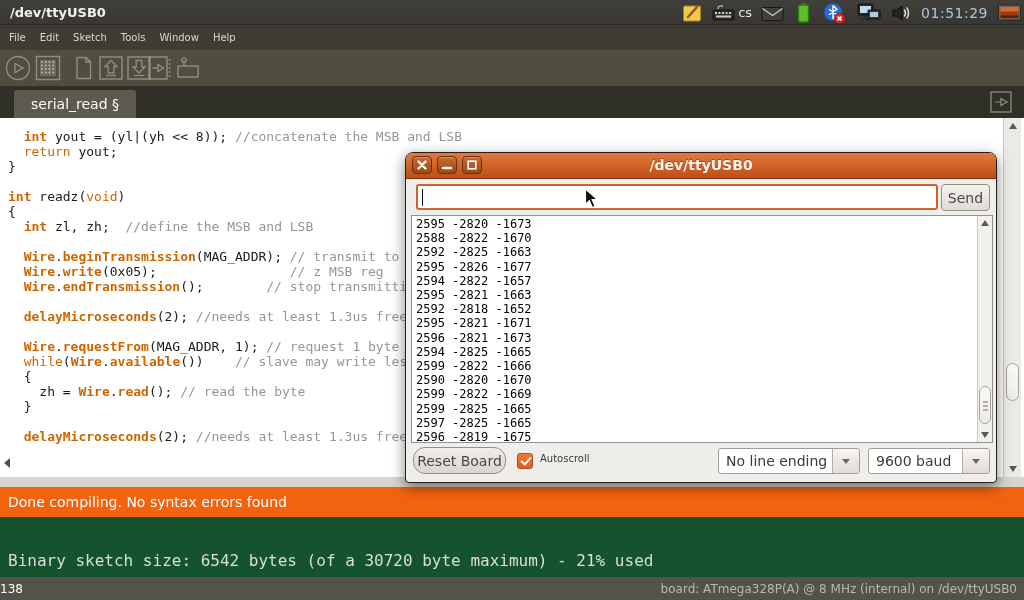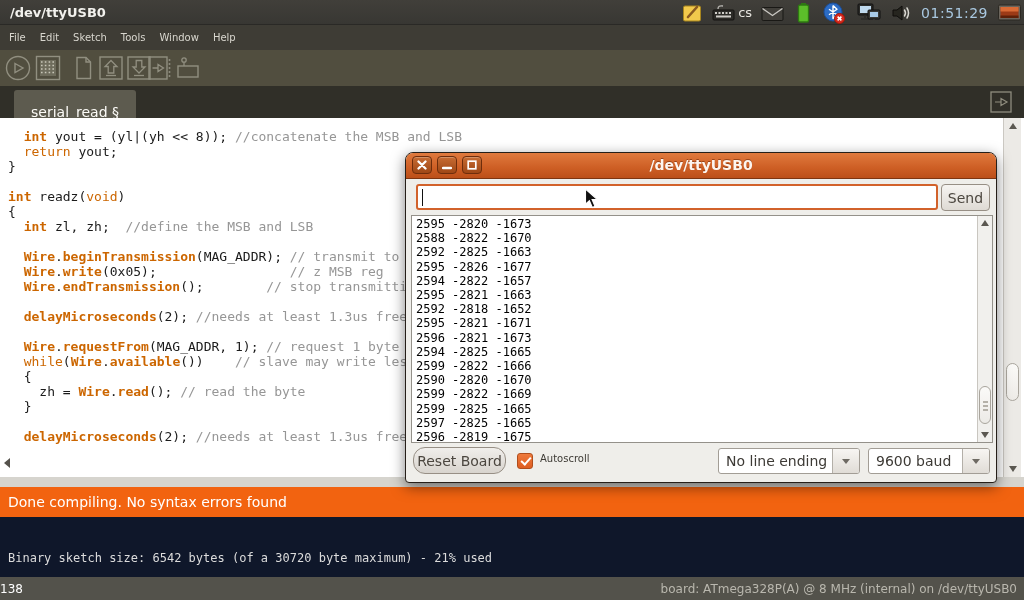--- a/index.html
+++ b/index.html
@@ -23,21 +23,21 @@
   .menu-item{ color:#D9D7CF; font-size:10px; padding:0 7px; }
 
   
   .toolbar{ position:absolute; left:0; top:50px; width:1024px; height:36px;
     background:#514E3F; }
   .tb-btn{ position:absolute; top:4px; width:28px; height:28px; }
 
   
   .tab-bar{ position:absolute; left:0; top:86px; width:1024px; height:32px; background:#302F28; }
   .tab{ position:absolute; left:14px; top:4px; height:28px; background:#5D5B4F;
-    color:#FCFBF7; font-size:14px; line-height:28px; padding:8px 17px;
+    color:#FCFBF7; font-size:14px; line-height:28px; padding:0 17px;
     border-radius:3px 3px 0 0; }
   .tab-menu-btn{ position:absolute; right:12px; top:5px; width:22px; height:22px; }
 
   
   .editor{ position:absolute; left:0; top:118px; width:1024px; height:359px; background:#FFFFFF; overflow:hidden; }
   .code-area{ position:absolute; left:8px; top:11px;
     font-family:"DejaVu Sans Mono","Liberation Mono",monospace; font-size:13px; line-height:15px; }
   .code-line{ white-space:pre; height:15px; }
   .tok-k{ color:#CC6600; font-weight:bold; }
   .tok-o{ color:#CC6600; }
@@ -49,22 +49,22 @@
     background:linear-gradient(#FBFAF8,#EDEBE7); border:1px solid #A9A59D; border-radius:7px; }
   .arr-up{ width:0;height:0;border-left:4px solid transparent;border-right:4px solid transparent;border-bottom:6px solid #5B5851; position:absolute; left:5px; top:5px;}
   .arr-dn{ width:0;height:0;border-left:4px solid transparent;border-right:4px solid transparent;border-top:6px solid #5B5851; position:absolute; left:5px; bottom:5px;}
   .ed-hleft{ position:absolute; left:4px; top:340px; width:0; height:0;
     border-top:5px solid transparent; border-bottom:5px solid transparent; border-right:6px solid #55524C; }
 
   
   .divider{ position:absolute; left:0; top:477px; width:1024px; height:10px; background:#D6D4CE; }
   .status-orange{ position:absolute; left:0; top:487px; width:1024px; height:38px;
     background:#F26310; color:#FFFFFF; font-size:14px; line-height:30px; padding-left:8px; }
-  .console{ position:absolute; left:0; top:517px; width:1024px; height:68px; background:#0f172a;
-    color:#DCDCDC; font-family:"DejaVu Sans Mono","Liberation Mono",monospace; font-size:12px; }
+  .console{ position:absolute; left:0; top:517px; width:1024px; height:68px; background:#14532d;
+    color:#DCDCDC; font-family:"DejaVu Sans Mono","Liberation Mono",monospace; font-size:16px; }
   .console-text{ position:absolute; left:8px; top:34px; white-space:pre; }
   .footer{ position:absolute; left:0; top:577px; width:1024px; height:23px; background:#53524B;
     display:flex; align-items:center; }
   .footer-line{ color:#FFFFFF; font-size:12px; }
   .footer-board{ position:absolute; right:7px; color:#B9B7AE; font-size:12px; }
 
   
   .sm-window{ position:absolute; left:405px; top:152px; width:592px; height:331px;
     background:#EFEEEA; border:1px solid #261F19; border-radius:8px 8px 4px 4px;
     box-shadow:0 4px 14px rgba(0,0,0,.5); z-index:10; }

